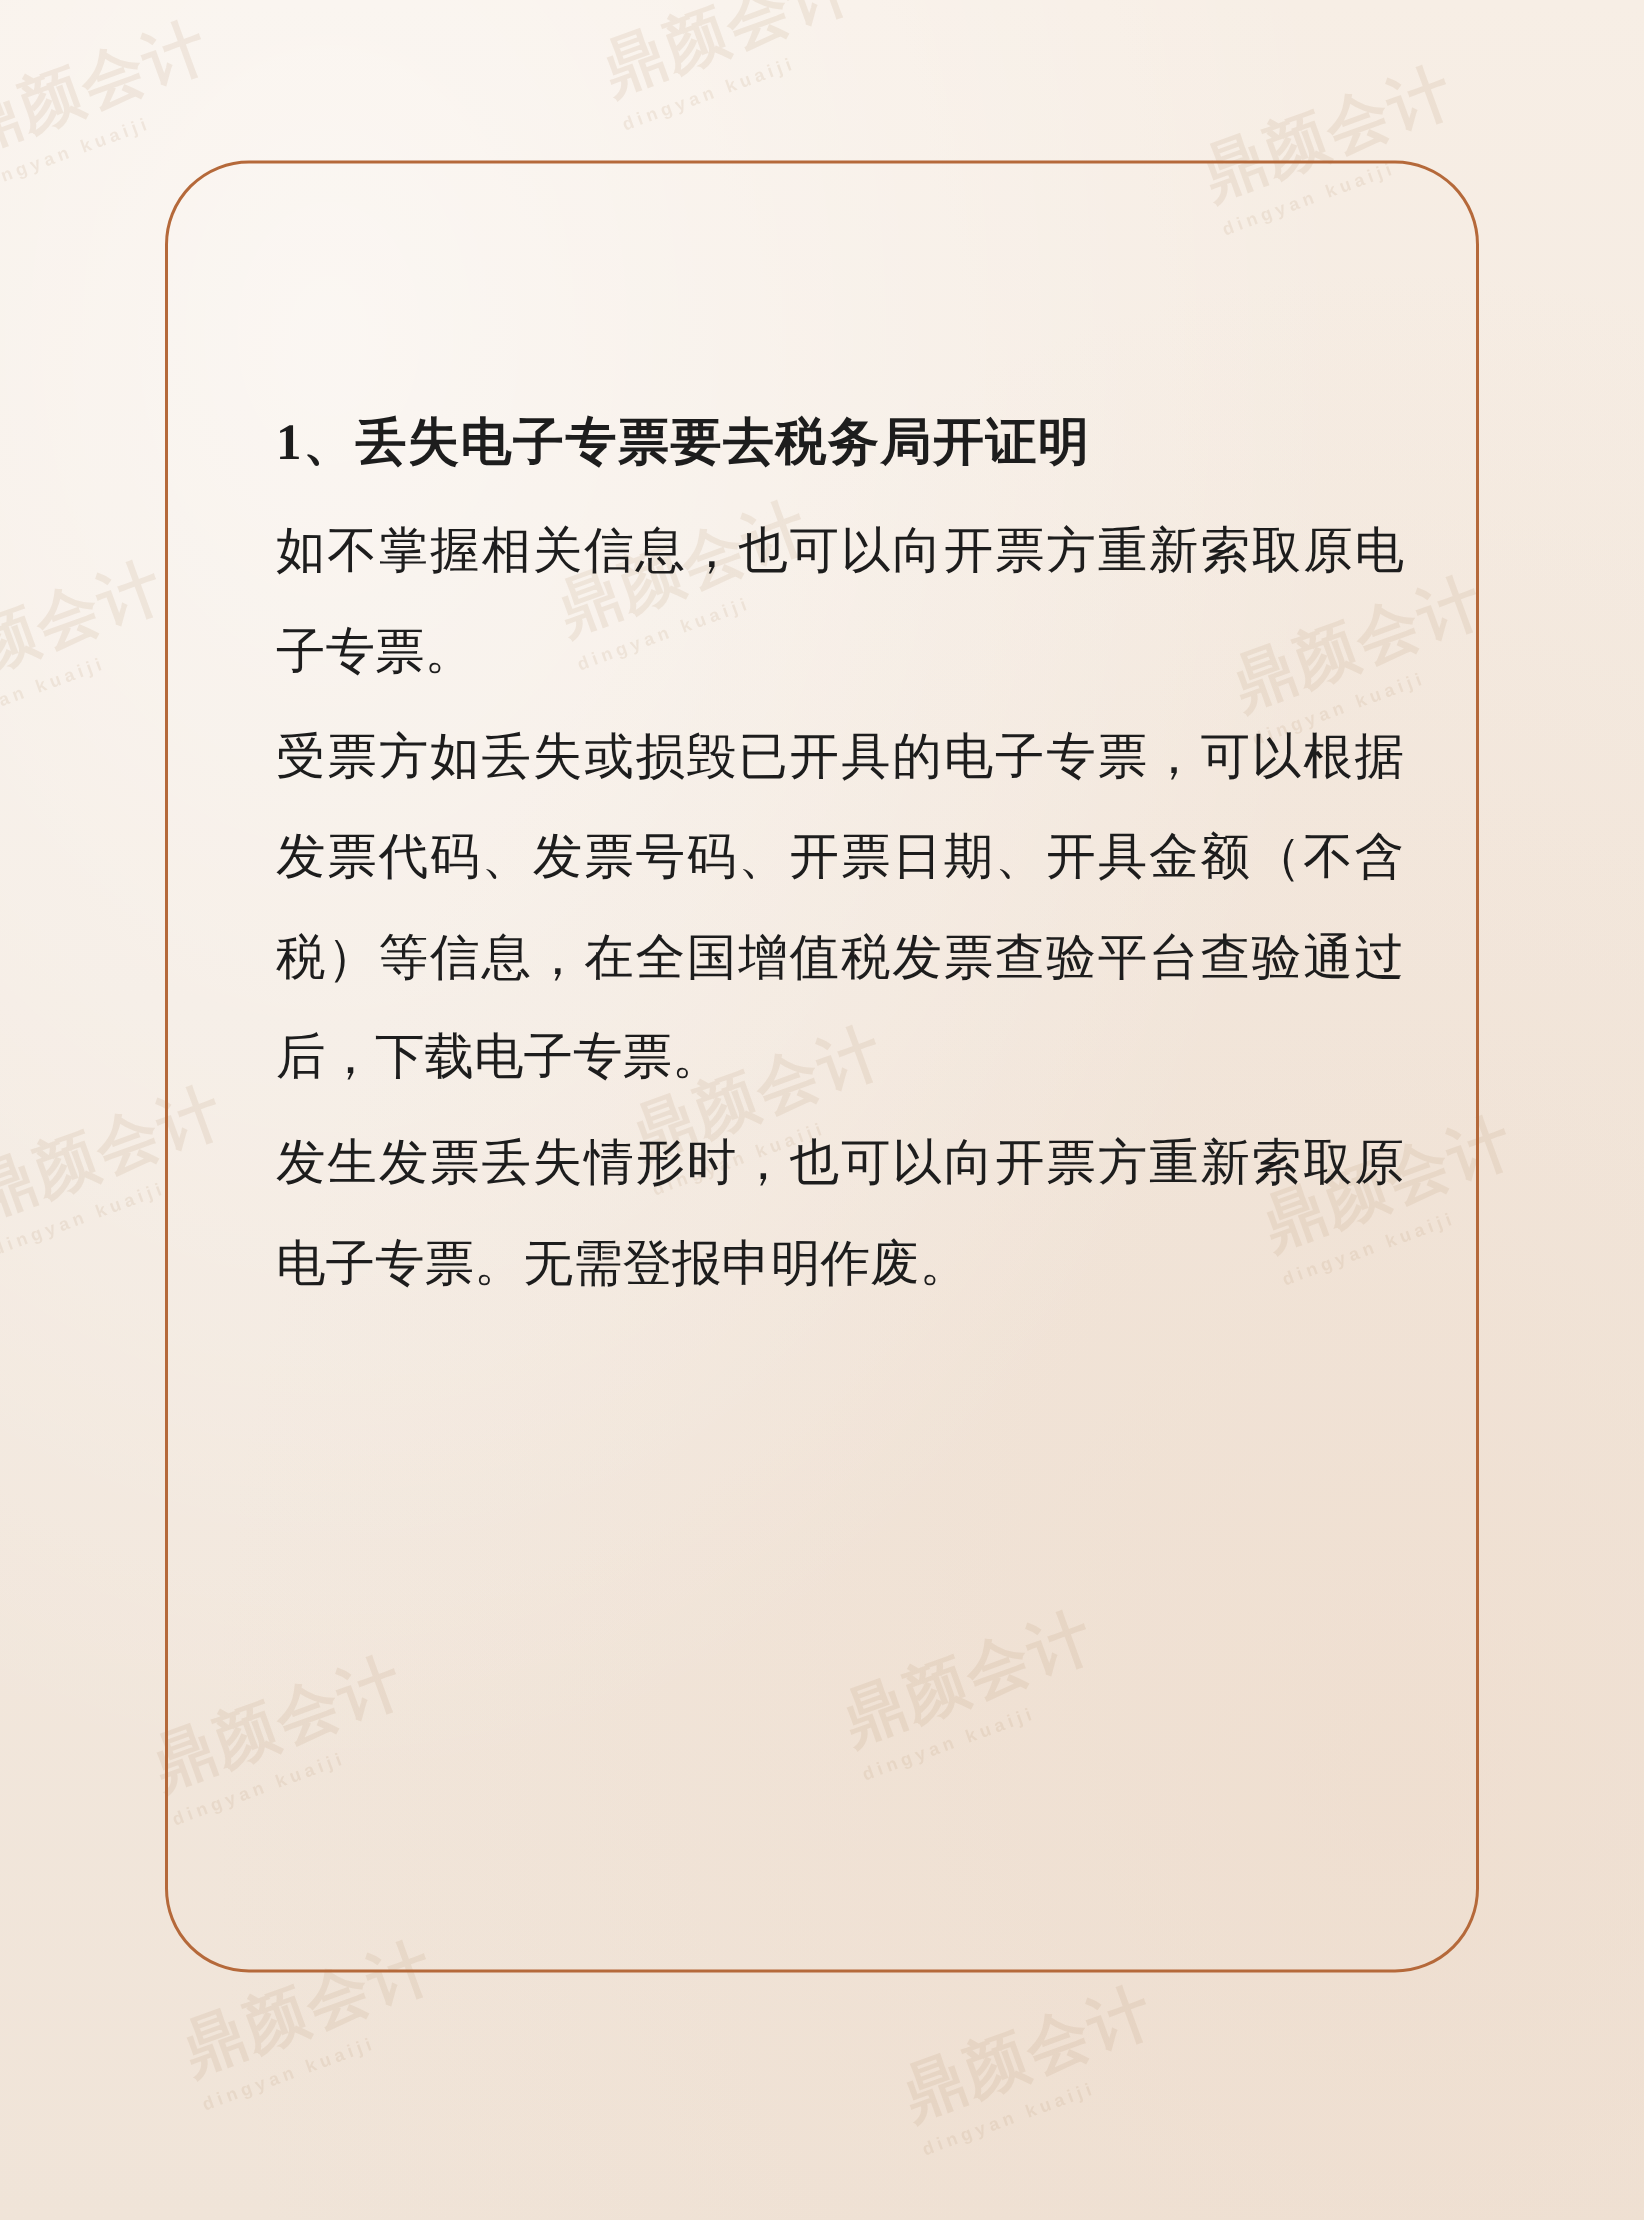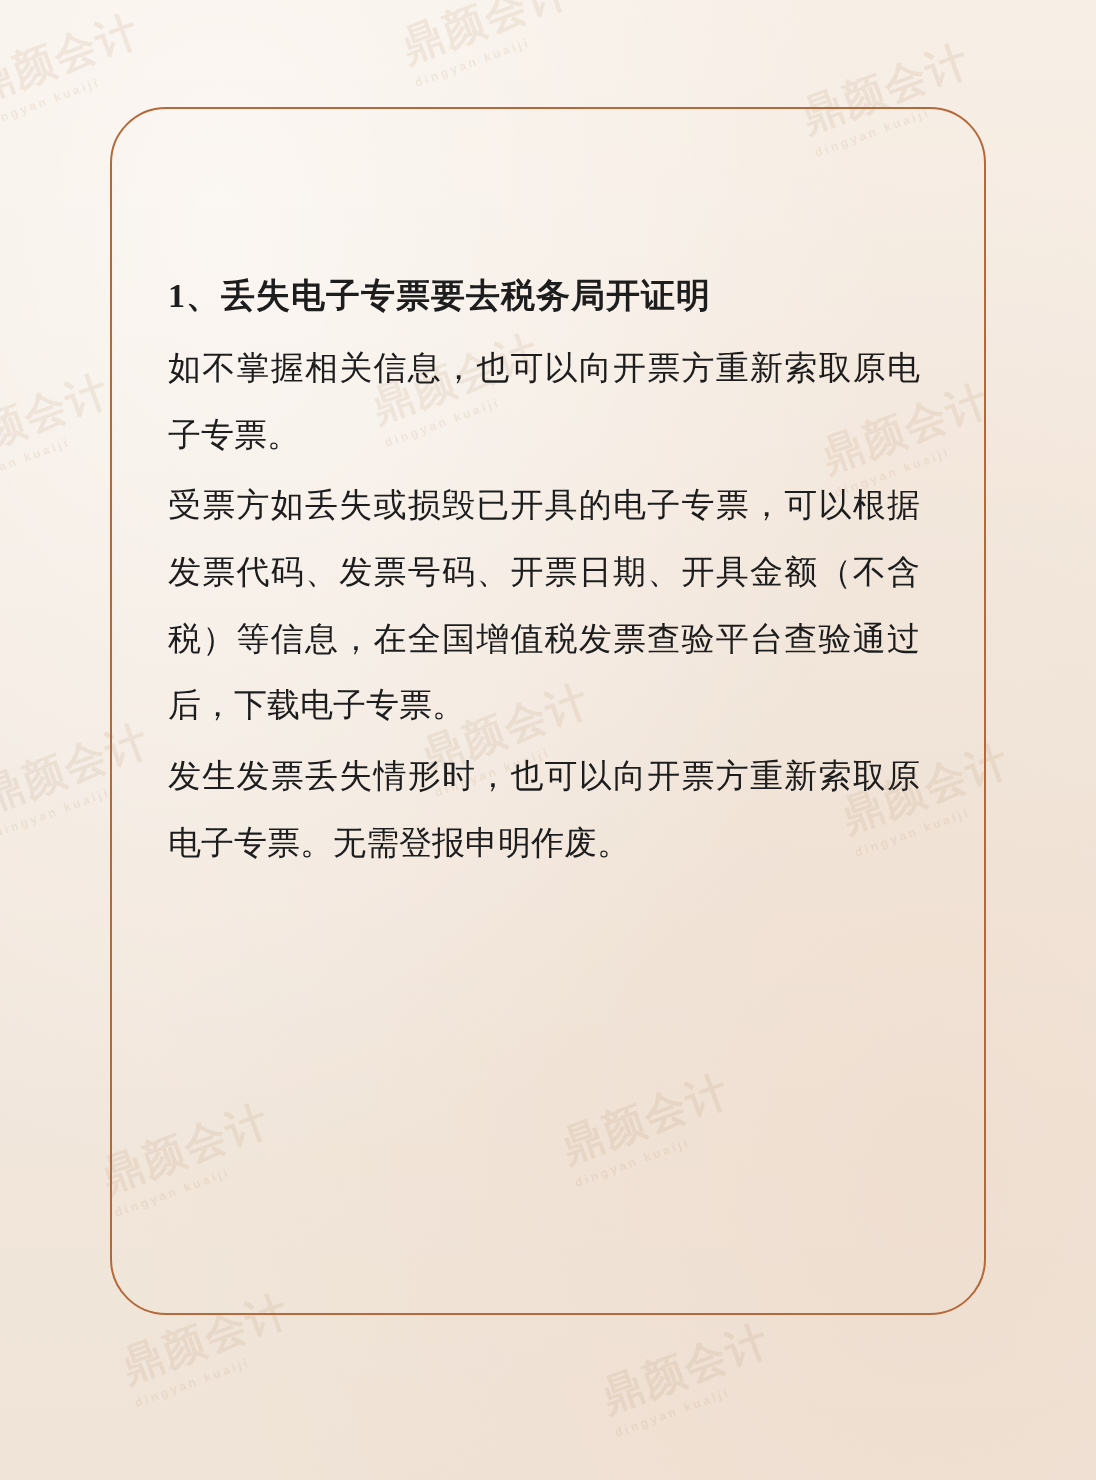--- a/index.html
+++ b/index.html
@@ -59,21 +59,21 @@
     top: 107px;
     width: 876px;
     height: 1208px;
     border: 2px solid #b5693a;
     border-radius: 56px;
     box-sizing: border-box;
   }
 
   .content {
     position: absolute;
-    left: 168px;
+    left: 184px;
     top: 270px;
     width: 752px;
   }
 
   .heading {
     font-size: 34px;
     font-weight: 700;
     color: #1d1d1d;
     letter-spacing: 1px;
     line-height: 1.5;

